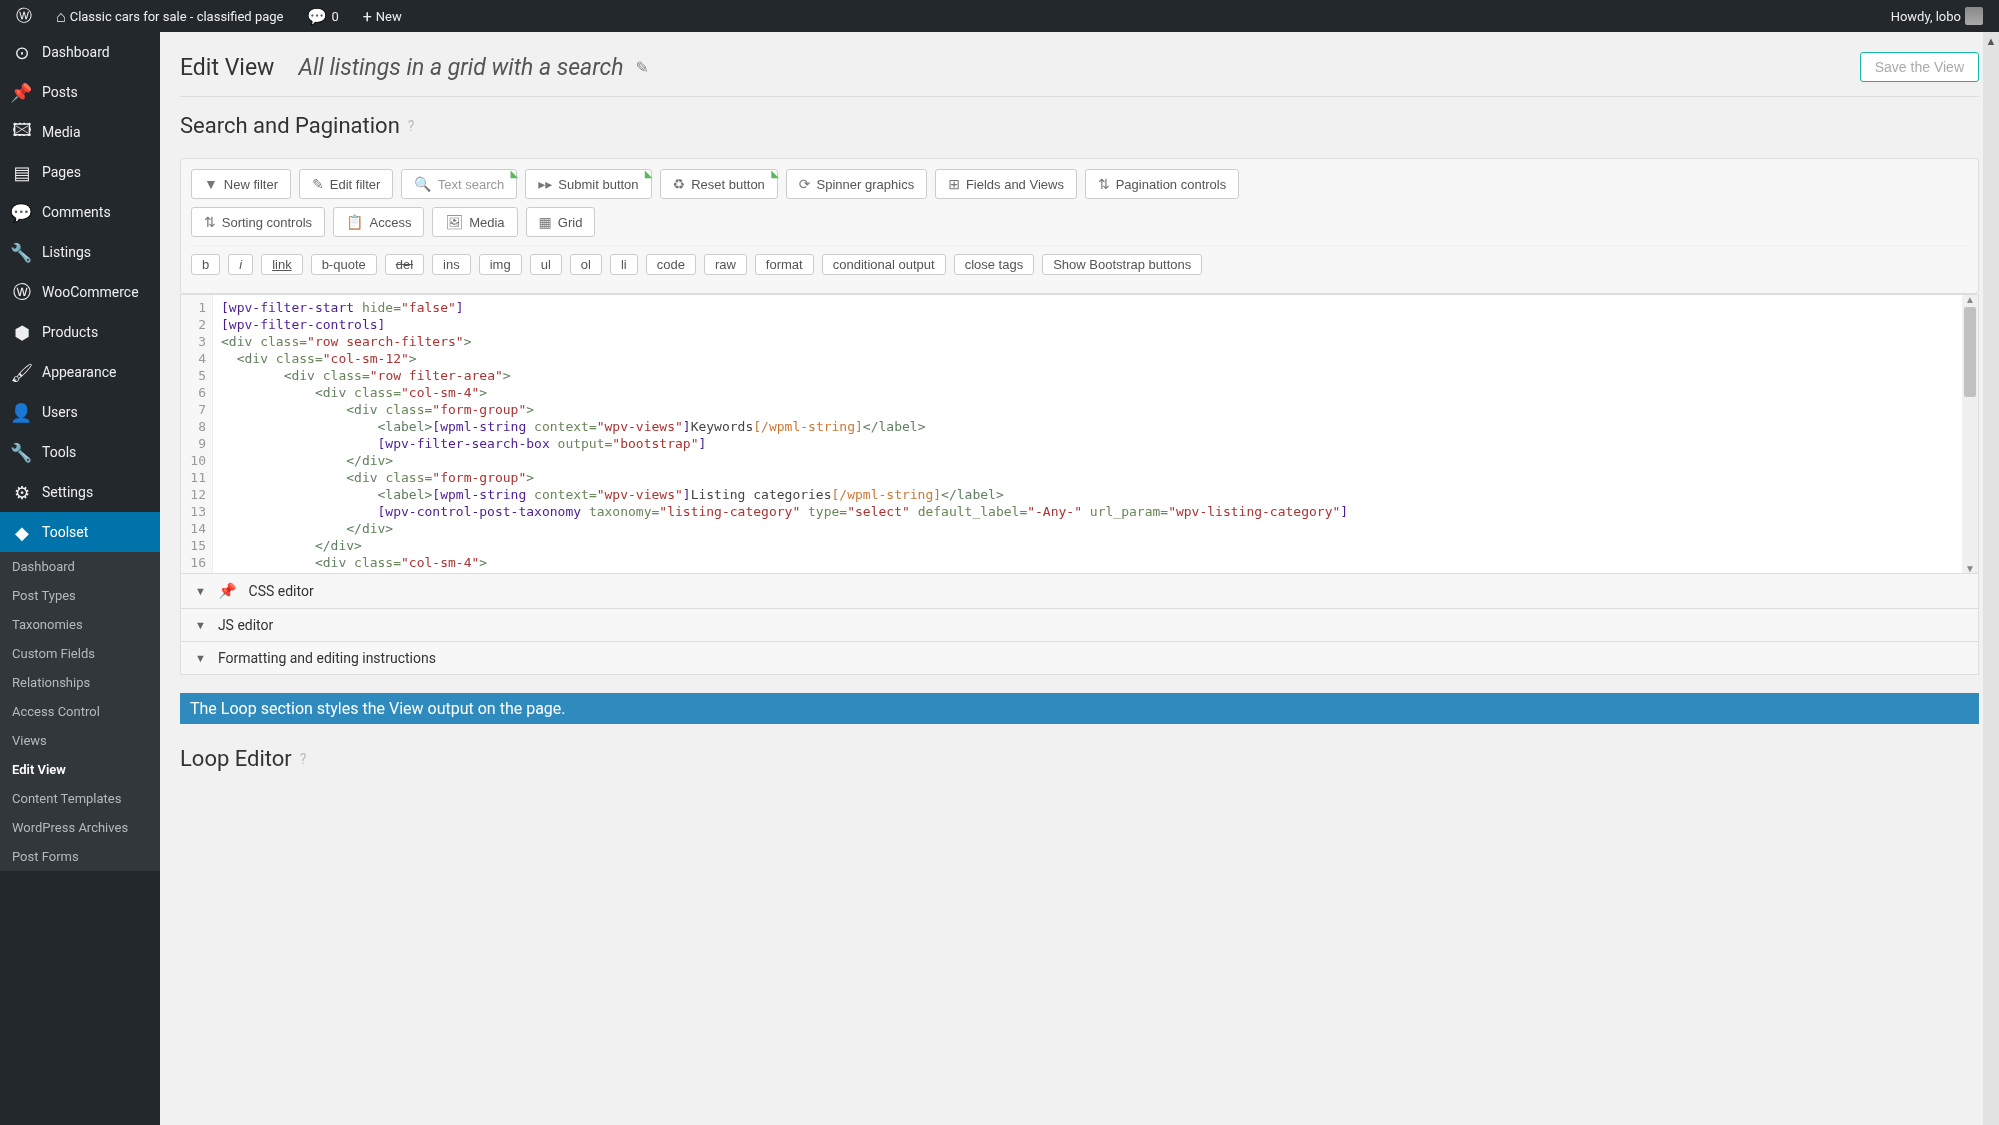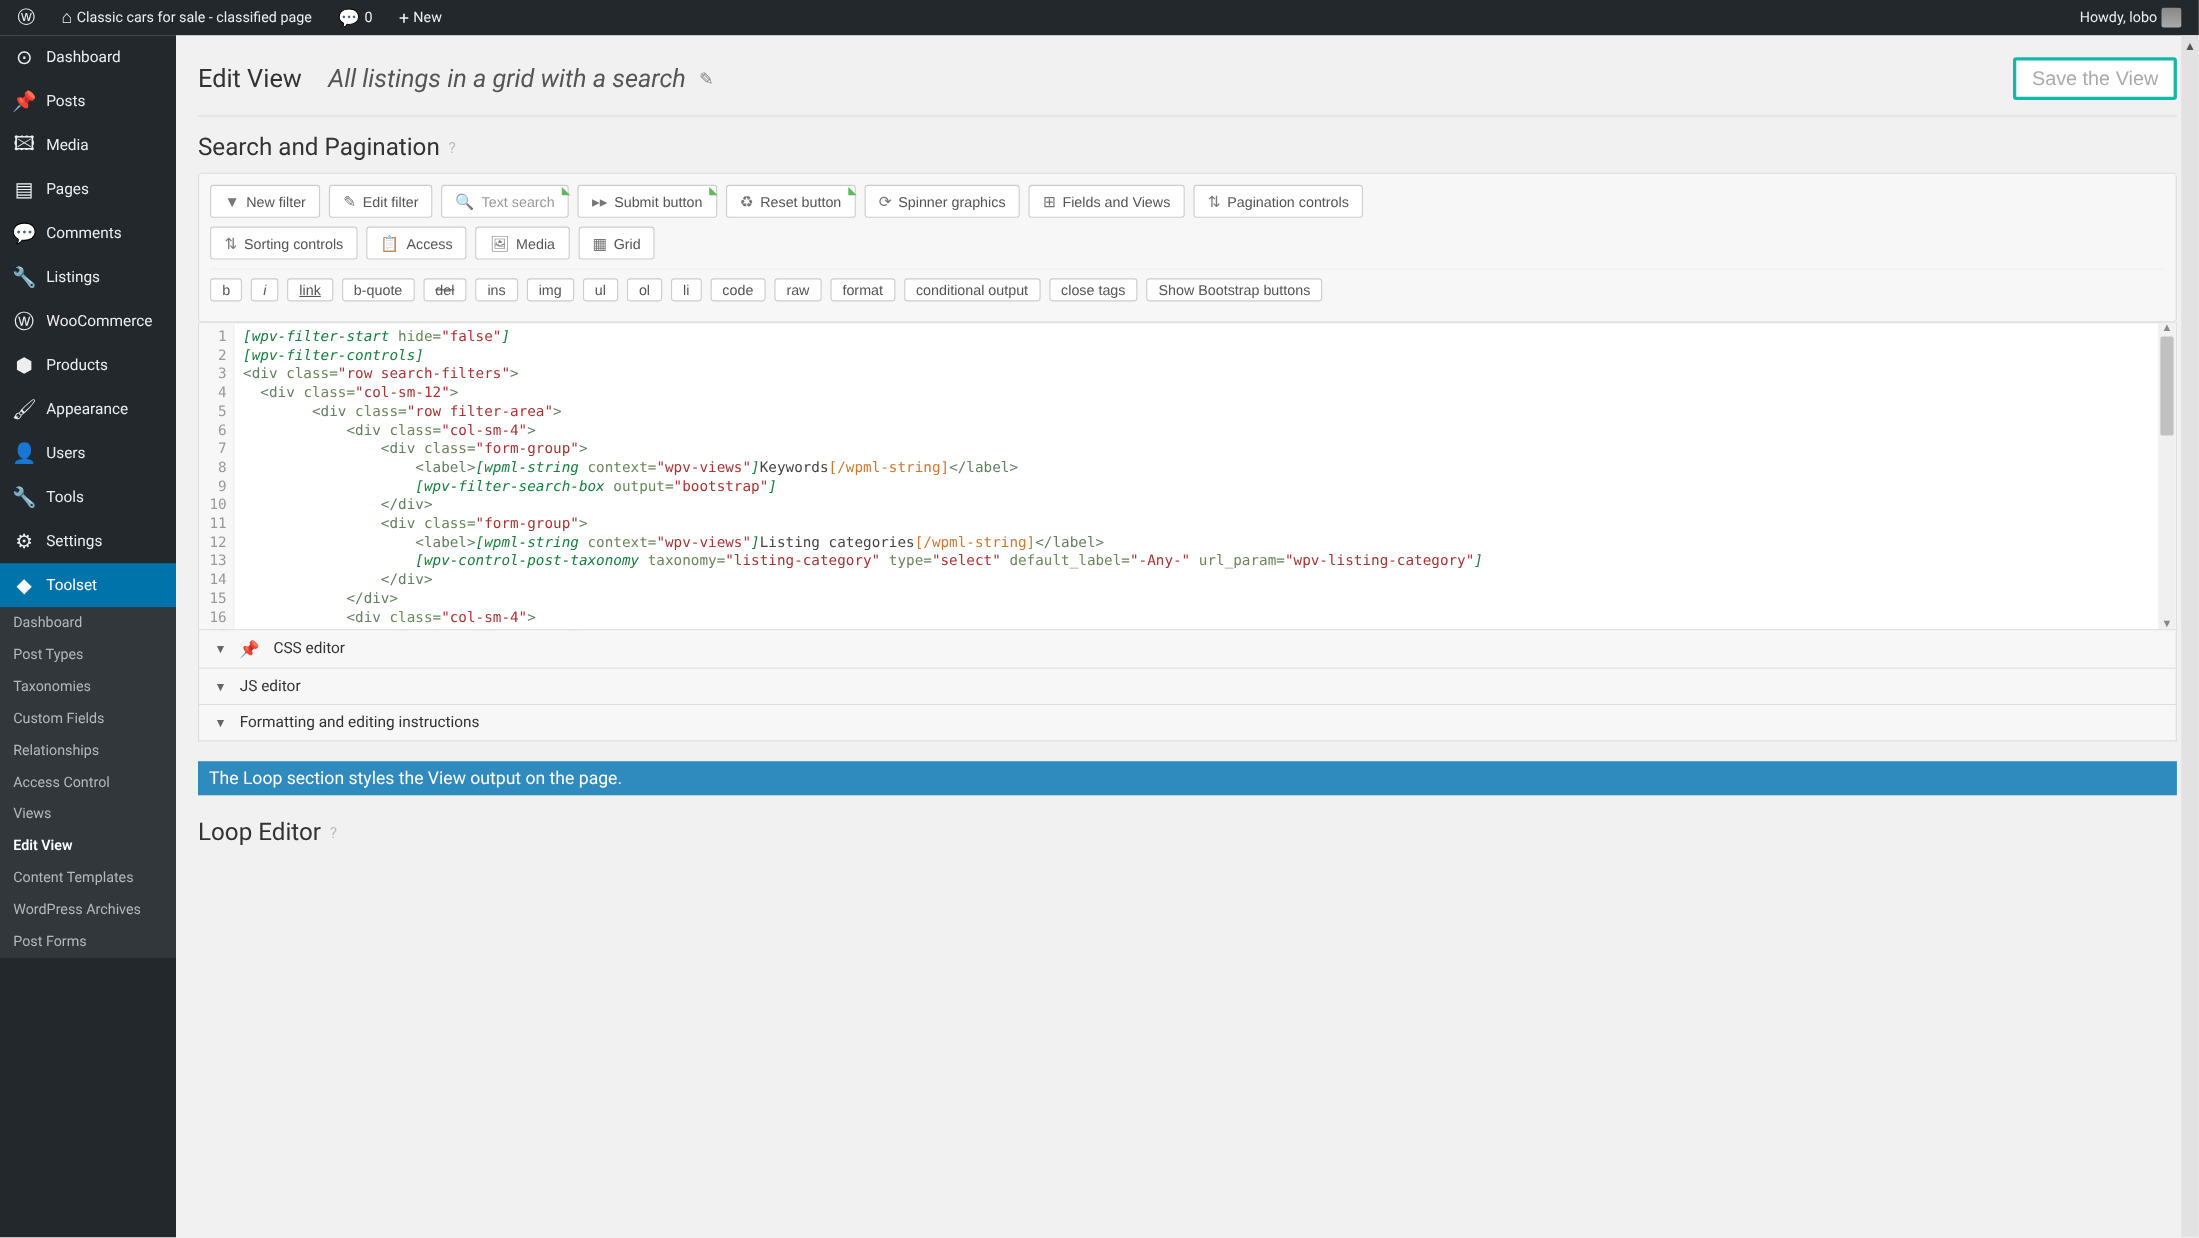--- a/index.html
+++ b/index.html
@@ -23,45 +23,45 @@
 .sidebar .submenu a { display: block; padding: 7px 12px; color: #b4b9be; text-decoration: none; font-size: 13px; }
 .sidebar .submenu a.current { font-weight: 600; color: #fff; }
 
 
 .main { flex: 1; padding: 12px 20px 40px; overflow: auto; position: relative; }
 .page-title-row { display: flex; align-items: center; justify-content: space-between; padding: 8px 0 14px; border-bottom: 1px solid #ddd; margin-bottom: 10px; }
 .page-title-left { display: flex; align-items: center; gap: 12px; }
 .page-title-left h1 { font-size: 23px; font-weight: 400; color: #333; }
 .page-title-left .view-name { font-style: italic; font-size: 23px; color: #555; margin-left: 12px; }
 .page-title-left .pencil { color: #888; font-size: 16px; cursor: pointer; }
-.save-btn { padding: 6px 14px; border: 3px solid #14b8a6; background: #fff; border-radius: 3px; color: #aaa; font-size: 18px; }
+.save-btn { padding: 6px 14px; border: 1px solid #14b8a6; background: #fff; border-radius: 3px; color: #aaa; font-size: 14px; }
 .manual-line { display: flex; justify-content: center; align-items: center; gap: 10px; padding: 2px 0 18px; color: #555; font-size: 14px; }
 .manual-line input[type=radio] { width: 16px; height: 16px; }
 
-.section-h2 { font-size: 22px; font-weight: 400; color: #333; margin: 16px 0 10px; display: flex; align-items: center; gap: 8px; }
+.section-h2 { font-size: 22px; font-weight: 400; color: #333; margin: 16px 0 20px; display: flex; align-items: center; gap: 8px; }
 .section-h2 .help-icon { color: #bbb; font-size: 14px; }
 
 
 .toolbox { background: #f7f7f7; border: 1px solid #ddd; border-radius: 4px; padding: 10px; }
 .tb-row { display: flex; flex-wrap: wrap; gap: 8px; margin-bottom: 8px; }
 .tb-btn { background: #fff; border: 1px solid #ccc; border-radius: 3px; padding: 6px 12px; font-size: 13px; color: #555; display: inline-flex; align-items: center; gap: 6px; position: relative; cursor: pointer; }
 .tb-btn .ic { font-size: 14px; opacity: .8; }
 .corner-mark { position: absolute; top: -2px; right: -2px; font-size: 10px; }
 .corner-mark.g { color: #5cb85c; }
 .tb-btn.disabled { color: #999; }
 .tb-btn.small { padding: 2px 10px; font-size: 13px; }
 .tb-btn.link { text-decoration: underline; }
 .tb-btn.strike { text-decoration: line-through; }
 .fmt-row { border-top: 1px solid #eee; padding-top: 8px; margin-top: 2px; }
 
 
 .code-editor { background: #fff; border: 1px solid #ddd; display: flex; position: relative; height: 280px; overflow: hidden; }
 .gutter { background: #f7f7f7; color: #999; text-align: right; padding: 4px 6px; font-family: Consolas, monospace; font-size: 13px; line-height: 17px; border-right: 1px solid #eee; width: 32px; flex-shrink: 0; }
 .code-lines { flex: 1; padding: 4px 8px; font-family: Consolas, monospace; font-size: 13px; line-height: 17px; white-space: pre; overflow: hidden; }
-.sc-t { color: #15803d; font-style: italic; } 
+.sc-t { color: #4c1d95; } 
 .sc-tc { color: #cc7832; } 
 .attr { color: #6a8759; } 
 .val { color: #a33; } 
 .html-t { color: #5f7f5f; } 
 .txt { color: #444; }
 .scrollbar-v { position: absolute; right: 0; top: 0; bottom: 0; width: 16px; background: #f0f0f0; }
 .scrollbar-v .thumb { position: absolute; top: 12px; right: 2px; width: 12px; height: 90px; background: #c1c1c1; border-radius: 2px; }
 .scrollbar-v::before { content: "▲"; position: absolute; top: -1px; left: 3px; font-size: 10px; color: #888; }
 .scrollbar-v::after { content: "▼"; position: absolute; bottom: -1px; left: 3px; font-size: 10px; color: #888; }
 

